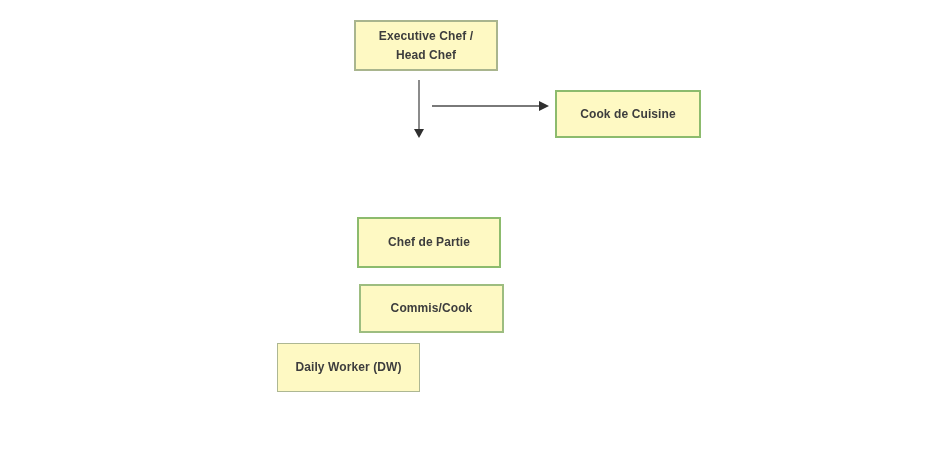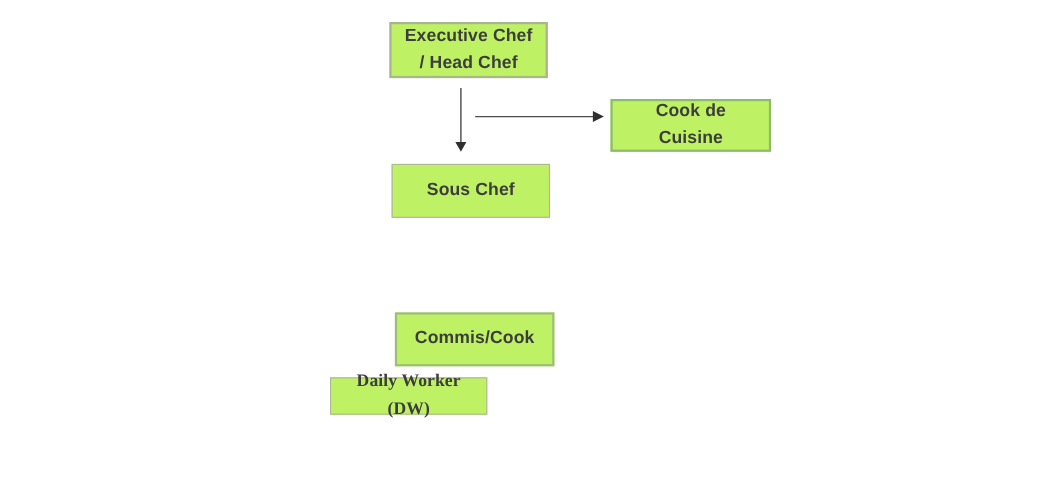--- a/index.html
+++ b/index.html
@@ -23,39 +23,39 @@
     height: 453px;
     pointer-events: none;
   }
   .node {
     position: absolute;
     box-sizing: border-box;
     display: flex;
     align-items: center;
     justify-content: center;
     text-align: center;
-    background: #bef264;
+    background: #fef9c3;
     color: #3d3d3d;
-    font-size: 16px;
+    font-size: 12px;
     font-weight: 600;
     line-height: 1.55;
     padding: 2px 10px;
     letter-spacing: 0.1px;
   }
   .b-strong { border: 2px solid #8cbb6d; }
   .b-mid    { border: 2px solid #9dbd80; }
   .b-exec   { border: 2px solid #a9b58e; }
   .b-pale   { border: 1px solid #adb793; }
 
   .n-executive     { left: 354px; top: 20px;  width: 144px; height: 51px; }
   .n-chef-cuisine  { left: 555px; top: 90px;  width: 146px; height: 48px; }
   .n-sous-chef     { left: 356px; top: 149px; width: 144px; height: 49px; }
   .n-chef-partie   { left: 357px; top: 217px; width: 144px; height: 51px; }
   .n-commis        { left: 359px; top: 284px; width: 145px; height: 49px; }
-  .n-daily-worker  { left: 300px; top: 343px; width: 143px; height: 34px; font-family: Liberation Serif, serif; }
+  .n-daily-worker  { left: 277px; top: 343px; width: 143px; height: 49px; }
   .n-trainee       { left: 447px; top: 380px; width: 146px; height: 52px; }
 </style>
 </head>
 <body>
 
 <div class="canvas">
 
   <svg class="connectors" viewBox="0 0 945 453" xmlns="http://www.w3.org/2000/svg">
 
     <g>
@@ -70,24 +70,24 @@
   </svg>
 
   <div class="node n-executive b-exec">
     <span>Executive Chef / Head Chef</span>
   </div>
 
   <div class="node n-chef-cuisine b-strong">
     <span>Cook de Cuisine</span>
   </div>
 
-  <div class="node n-sous-chef b-pale">
-    <span>Sous Chef</span>
+
+  <div class="node n-chef-partie b-strong">
+    <span>Chef de Partie</span>
   </div>
-
 
   <div class="node n-commis b-mid">
     <span>Commis/Cook</span>
   </div>
 
   <div class="node n-daily-worker b-pale">
     <span>Daily Worker (DW)</span>
   </div>
 
 

